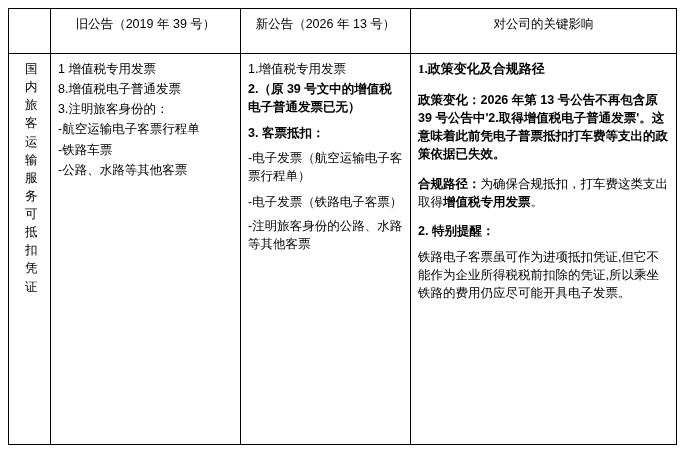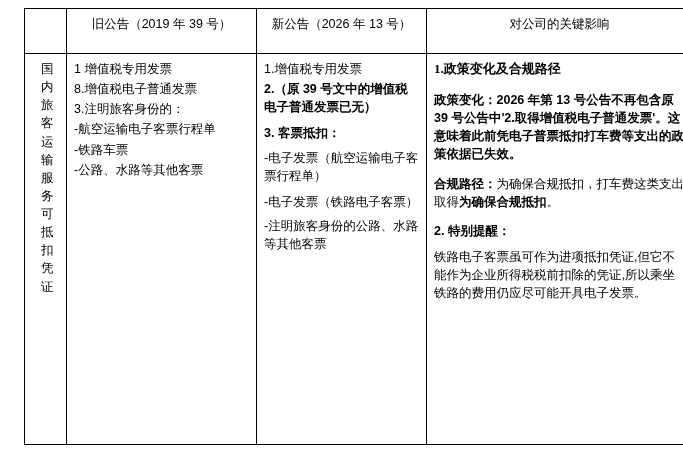--- a/index.html
+++ b/index.html
@@ -12,21 +12,21 @@
     height: 453px;
     font-family: "Liberation Sans", sans-serif;
     color: #000000;
     overflow: hidden;
   }
   .page {
     position: relative;
     width: 545px;
     height: 453px;
     box-sizing: border-box;
-    padding: 8px 6px 6px 24px;
+    padding: 8px 6px 6px 8px;
   }
   table.cmp {
     border-collapse: collapse;
     table-layout: fixed;
     width: 668px;
     height: 437px;
     border: 1px solid #000;
   }
   table.cmp td, table.cmp th {
     border: 1px solid #000;
@@ -116,21 +116,21 @@
           <p class="list-line" style="margin-top:8px;">-电子发票（铁路电子客票）</p>
           <p class="list-line" style="margin-top:6px;">-注明旅客身份的公路、水路等其他客票</p>
         </td>
 
         <td class="col-impact">
           <p class="impact-head">1.政策变化及合规路径</p>
           <p class="para">
             <span class="b">政策变化：</span><span class="b">2026 年第 13 号公告不再包含原 39 号公告中'2.取得增值税电子普通发票'。</span><span class="b">这意味着此前凭电子普票抵扣打车费等支出的政策依据已失效。</span>
           </p>
           <p class="para">
-            <span class="b">合规路径：</span><span>为确保合规抵扣，打车费这类支出取得</span><span class="b">为确保合规抵扣</span><span>。</span>
+            <span class="b">合规路径：</span><span>为确保合规抵扣，打车费这类支出取得</span><span class="b">增值税专用发票</span><span>。</span>
           </p>
           <p class="impact-sub" style="margin-top:10px;">2. 特别提醒：</p>
           <p class="para" style="margin-top:8px;">铁路电子客票虽可作为进项抵扣凭证,但它不能作为企业所得税税前扣除的凭证,所以乘坐铁路的费用仍应尽可能开具电子发票。</p>
         </td>
       </tr>
     </tbody>
   </table>
 </div>
 
 </body></html>

